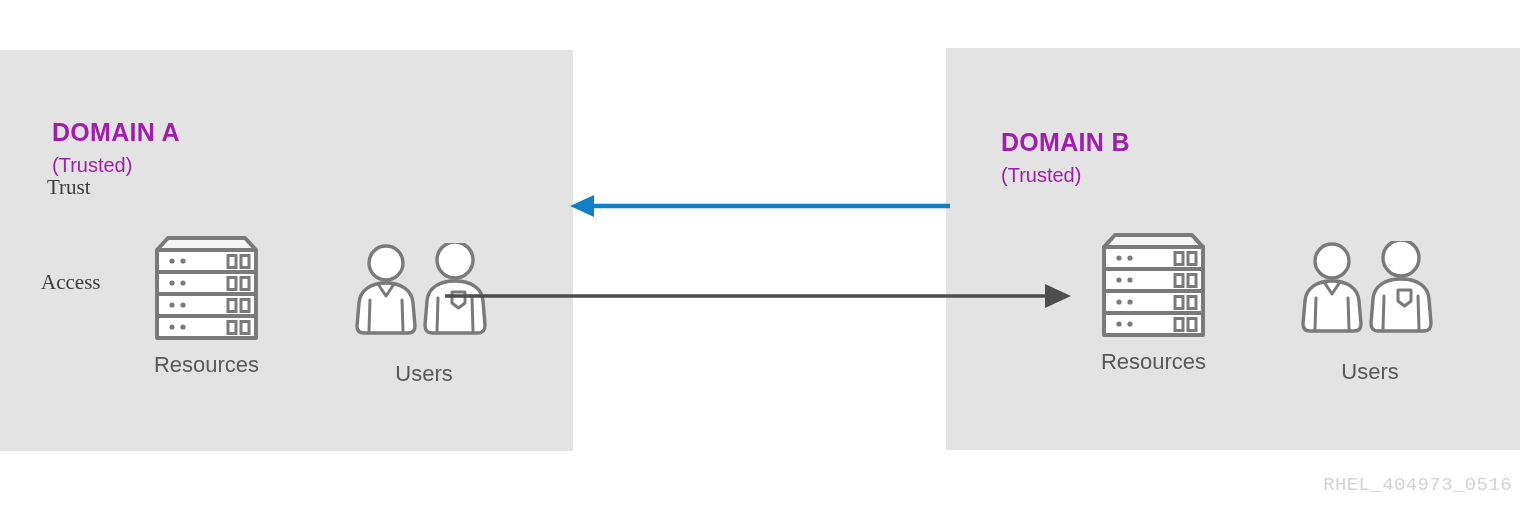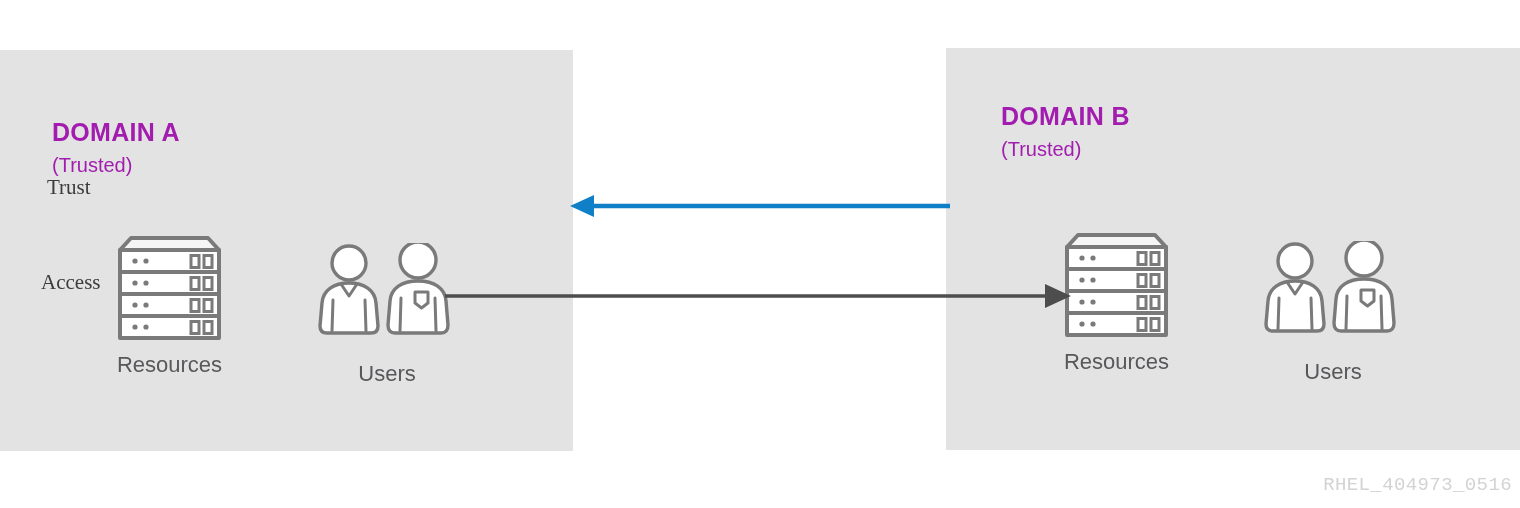--- a/index.html
+++ b/index.html
@@ -52,25 +52,26 @@
     display: block;
   }
   .domain-sub {
     font-size: 20px;
     font-weight: normal;
     white-space: nowrap;
     display: block;
     margin-top: 10px;
   }
   #head-a { left: 52px; top: 107px; }
-  #head-b { left: 1001px; top: 91px; }
+  #head-b { left: 1001px; top: 117px; }
 
   
   .icon-group {
     position: absolute;
+    margin-left: 37px;
   }
   .icon-caption {
     position: absolute;
     width: 100%;
     text-align: center;
     font-size: 22px;
     color: #58585b;
     white-space: nowrap;
     left: 0;
   }

